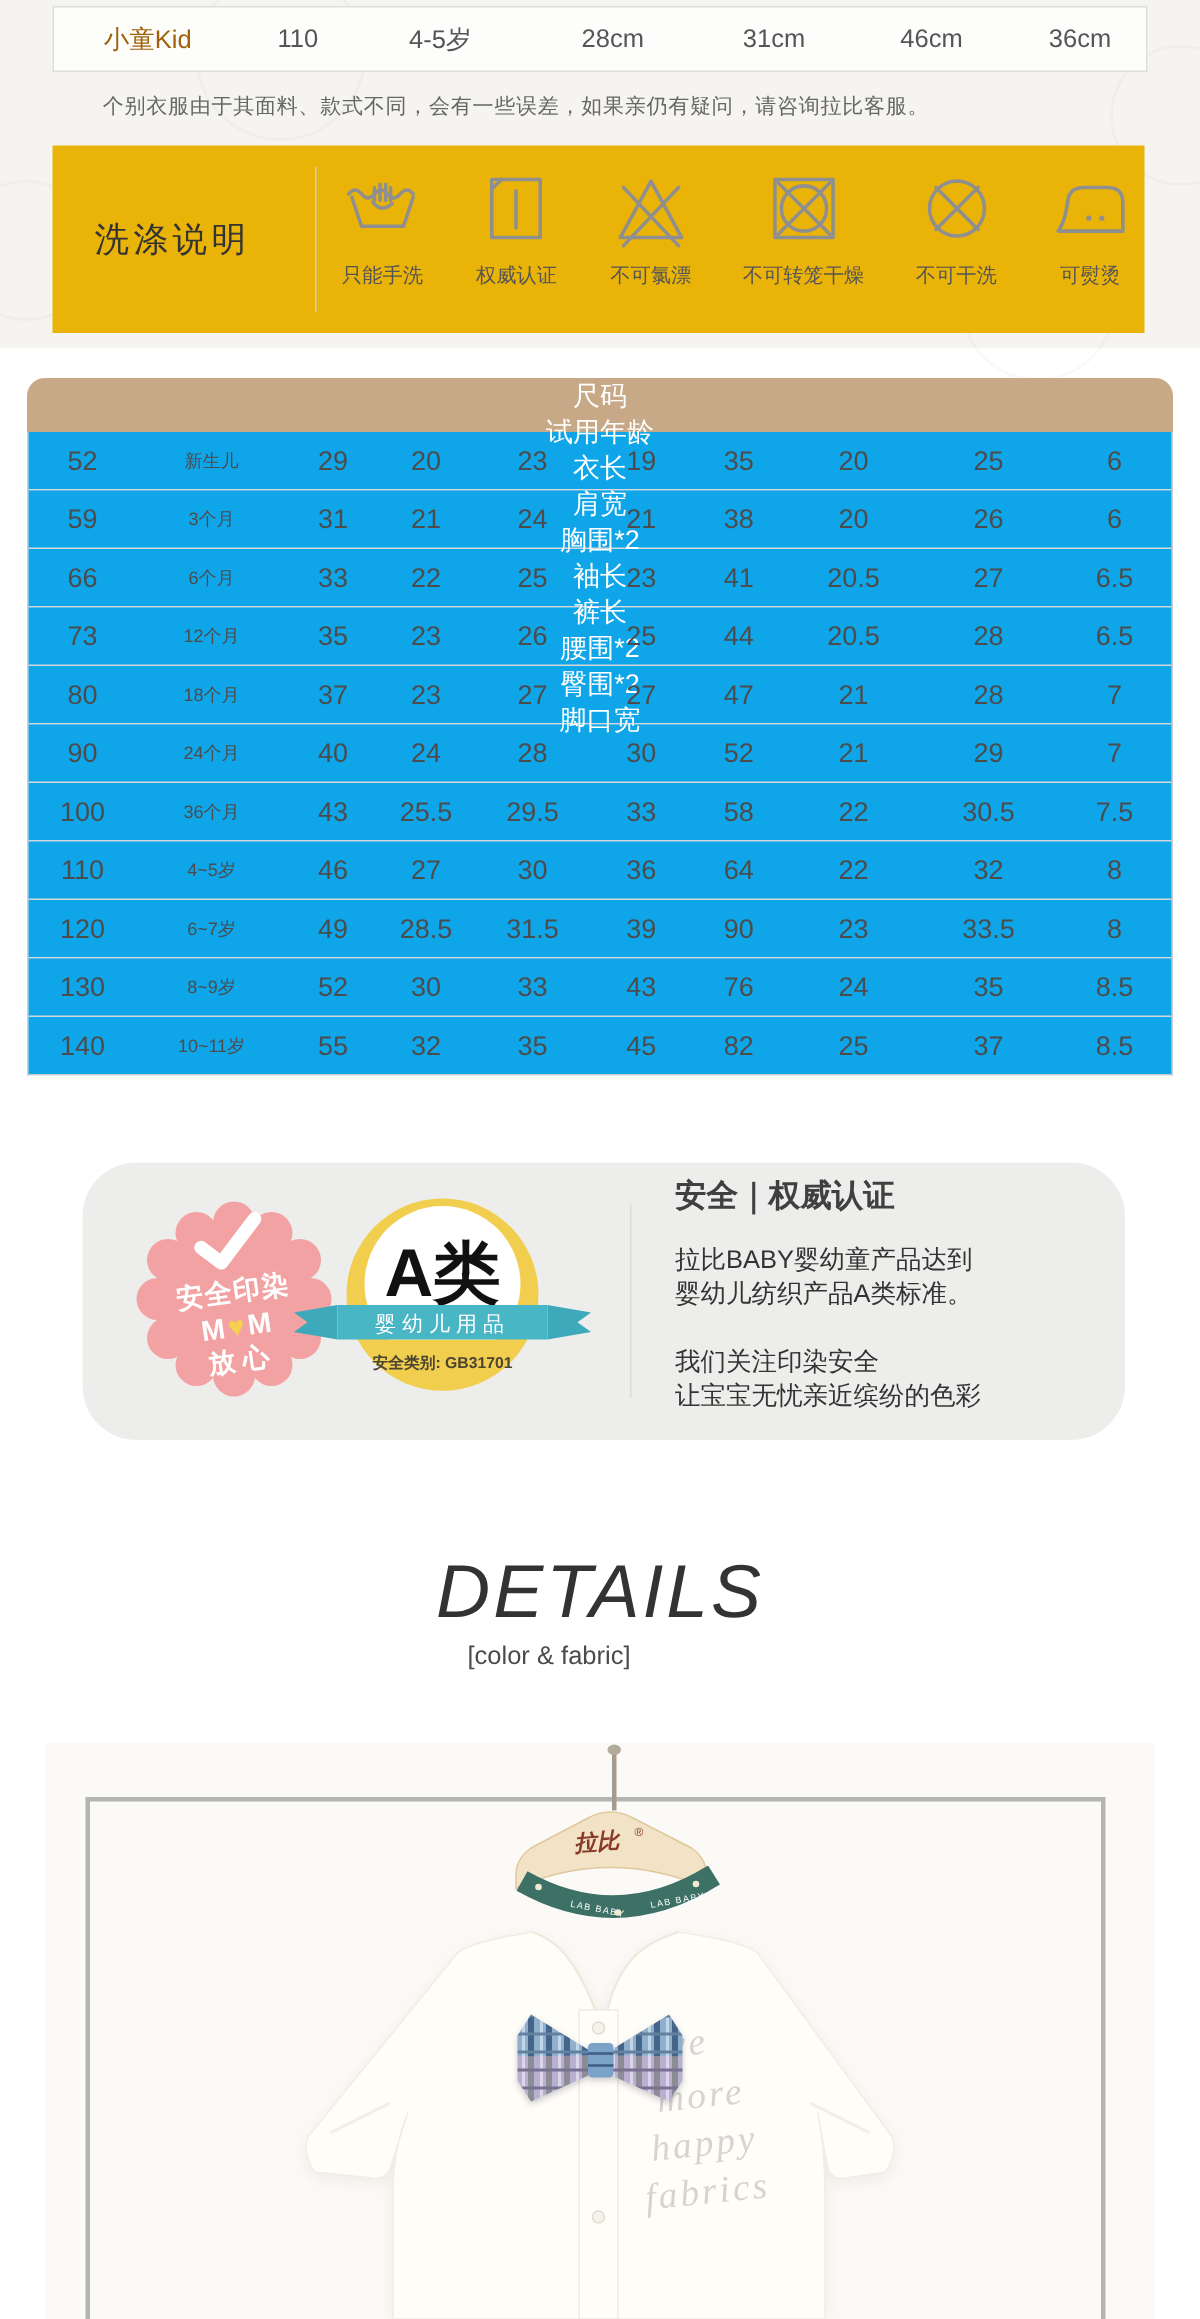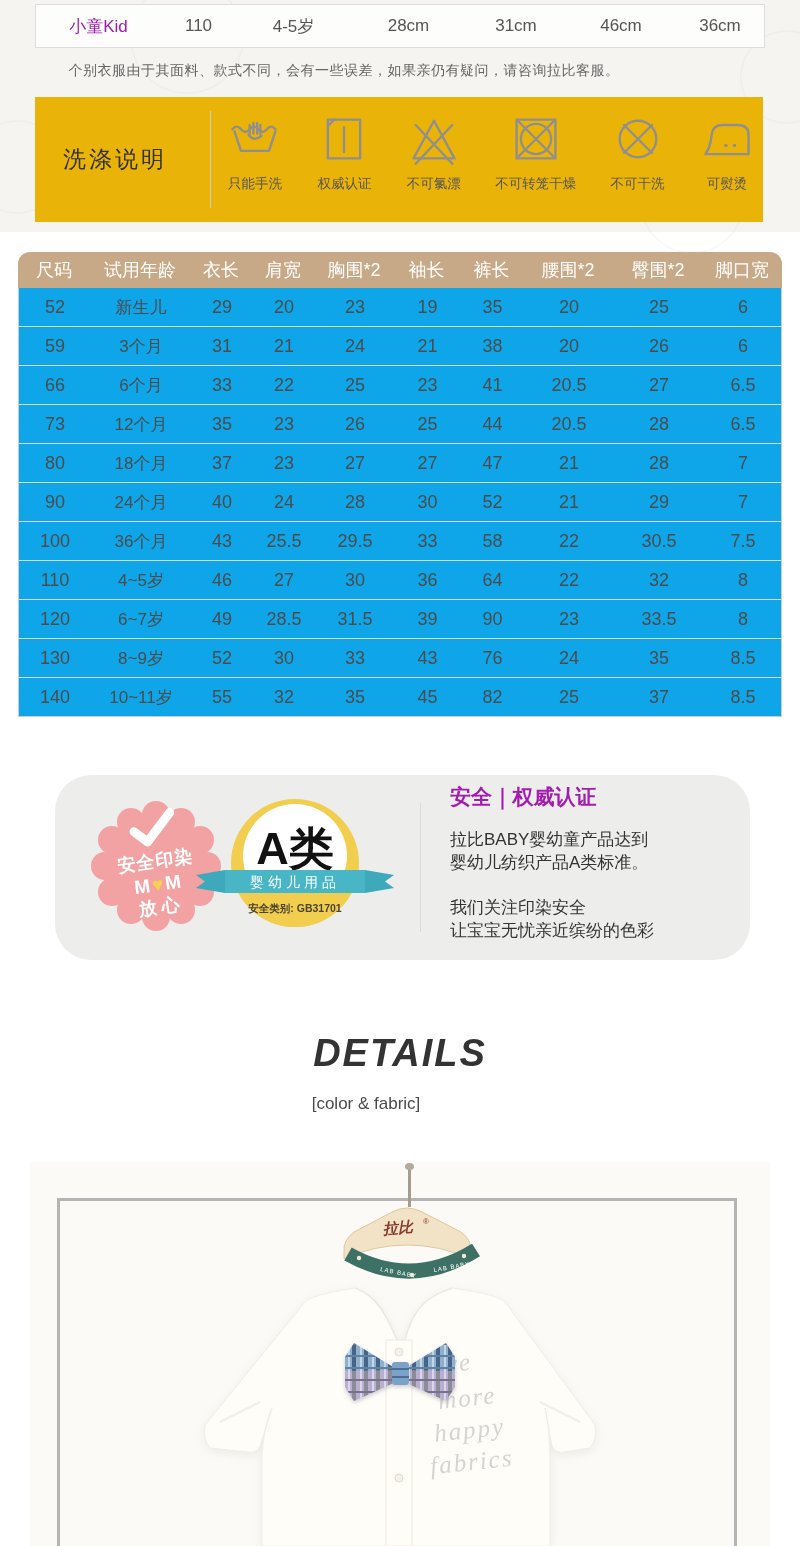--- a/index.html
+++ b/index.html
@@ -5,64 +5,64 @@
   html,body{margin:0;padding:0;background:#fff;}
   .page{position:relative;width:800px;height:1546px;margin:0 auto;background:#fff;
         font-family:"Liberation Sans",sans-serif;overflow:hidden;color:#444;}
 
   
   .top-bg{position:absolute;left:0;top:0;width:800px;height:232px;background:#f5f4f1;}
   .deco-circle{position:absolute;border:2px solid rgba(0,0,0,0.025);border-radius:50%;}
   .top-row{position:absolute;left:35px;top:4px;width:728px;height:42px;background:#fdfdfc;
            border:1px solid #ddd;display:flex;align-items:center;font-size:17px;color:#555;}
   .top-row .cell{text-align:center;}
-  .tc0{width:125px;color:#a21caf;} .tc1{width:75px;} .tc2{width:115px;} .tc3{width:115px;}
+  .tc0{width:125px;color:#a16207;} .tc1{width:75px;} .tc2{width:115px;} .tc3{width:115px;}
   .tc4{width:100px;} .tc5{width:110px;} .tc6{width:88px;}
   .disclaimer{position:absolute;left:0;top:62px;width:688px;text-align:center;
               font-size:14px;color:#666;letter-spacing:0.5px;}
 
   
   .wash-box{position:absolute;left:35px;top:97px;width:728px;height:125px;background:#eab308;}
   .wash-title{position:absolute;left:28px;top:0;height:100%;display:flex;align-items:center;
               font-size:23px;color:#333;letter-spacing:3px;}
   .wash-div{position:absolute;left:175px;top:14px;bottom:14px;width:1px;background:#ccc;}
   .wash-items{position:absolute;left:192px;right:8px;top:14px;bottom:8px;display:flex;
               justify-content:space-between;}
   .wash-item{display:flex;flex-direction:column;align-items:center;justify-content:flex-start;}
   .wash-item svg{width:56px;height:56px;}
   .wash-label{margin-top:8px;font-size:13.5px;color:#555;white-space:nowrap;}
   .wico{stroke:#8f8f8f;stroke-width:2.2;fill:none;stroke-linejoin:round;stroke-linecap:round;}
 
   
   .size-table{position:absolute;left:18px;top:252px;width:764px;}
   .st-header{display:flex;height:36px;align-items:center;background:#c8a987;color:#fff;
-             font-size:18px;border-radius:12px 12px 0 0;}
+             font-size:18px;border-radius:12px 12px 0 0;flex-direction:column;}
   .st-body{border:1px solid #ccc;border-top:none;}
   .st-row{display:flex;height:38px;align-items:center;background:#0ea5e9;border-bottom:1px solid #d8d8d8;
           font-size:18px;color:#4c4c4c;}
   .st-row:last-child{border-bottom:none;}
   .st-cell{text-align:center;}
-  .c0{width:72px;} .c1{width:100px;font-size:17px;} .c2{width:62px;} .c3{width:62px;}
+  .c0{width:72px;} .c1{width:100px;font-size:12px;} .c2{width:62px;} .c3{width:62px;}
   .c4{width:80px;} .c5{width:65px;} .c6{width:65px;} .c7{width:88px;} .c8{width:92px;} .c9{width:76px;}
   .st-header .c1{font-size:18px;}
 
   
   .safety-box{position:absolute;left:55px;top:775px;width:695px;height:185px;background:#ededeb;
               border-radius:36px;}
   .safety-div{position:absolute;left:365px;top:28px;bottom:28px;width:1px;background:#dcdcda;}
   .stamp-svg{position:absolute;left:34px;top:24px;}
   .abadge-svg{position:absolute;left:135px;top:13px;}
   .safety-text{position:absolute;left:395px;top:8px;width:290px;}
-  .safety-heading{font-size:21px;font-weight:bold;color:#a21caf;}
+  .safety-heading{font-size:21px;font-weight:bold;color:#404040;}
   .safety-para{font-size:17px;color:#333;line-height:23px;}
   .sp1{margin-top:17px;} .sp2{margin-top:22px;}
 
   
   .details-title{position:absolute;left:0;top:1032px;width:800px;text-align:center;
-                 font-size:38px;font-weight:700;font-style:italic;color:#333;letter-spacing:2px;}
+                 font-size:50px;font-weight:400;font-style:italic;color:#333;letter-spacing:2px;}
   .details-sub{position:absolute;left:0;top:1094px;width:732px;text-align:center;
                font-size:17px;color:#4a4a4a;}
 
   
   .photo{position:absolute;left:30px;top:1162px;width:740px;height:384px;background:#fbfaf7;overflow:hidden;}
   .photo-frame{position:absolute;left:27px;top:36px;width:674px;height:400px;border:3px solid #b4b4b4;}
   .hook{position:absolute;left:378px;top:5px;width:3px;height:40px;background:#a59c8d;}
   .hook-knob{position:absolute;left:375px;top:1px;width:9px;height:7px;border-radius:50%;background:#b3aa9b;}
   .hanger-svg{position:absolute;left:310px;top:40px;}
   .collar-svg{position:absolute;left:312px;top:82px;}

